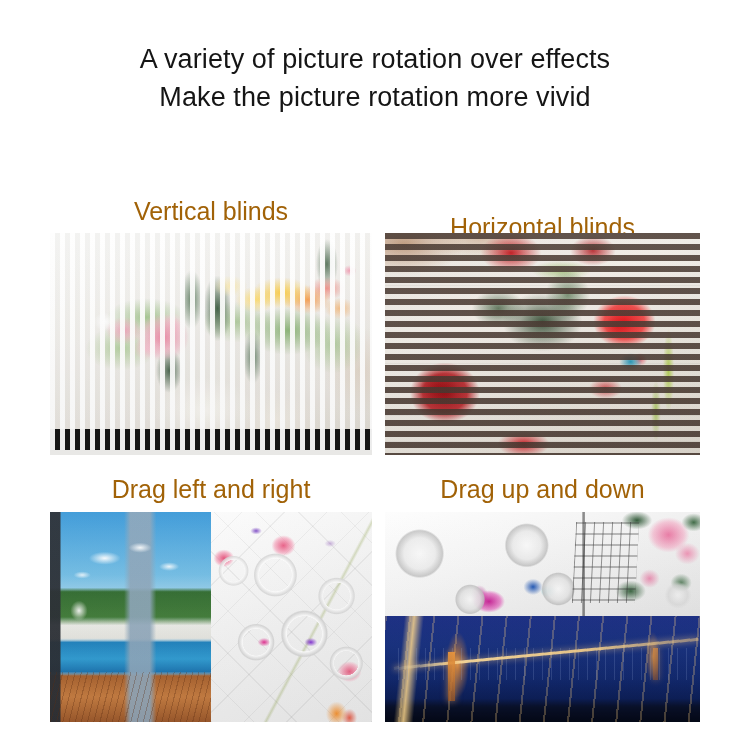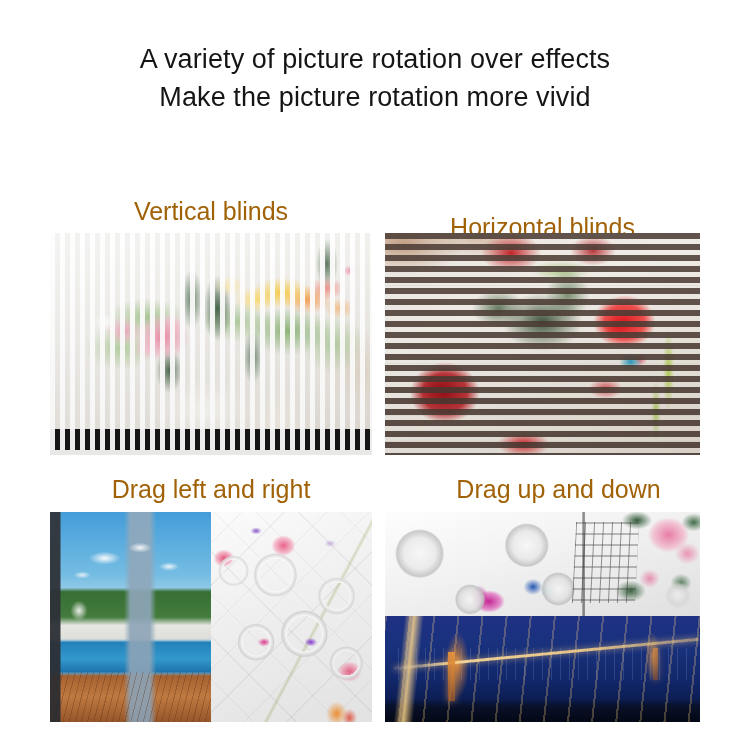--- a/index.html
+++ b/index.html
@@ -39,21 +39,21 @@
     font-size: 25px;
     line-height: 30px;
     font-weight: 400;
     color: #a16207;
     white-space: nowrap;
     text-align: center;
   }
   .cap-tl { left: 50px;  top: 196px; width: 322px; }
   .cap-tr { left: 385px; top: 196px; width: 315px; margin-top: 16px; }
   .cap-bl { left: 50px;  top: 474px; width: 322px; }
-  .cap-br { left: 401px; top: 474px; width: 315px; }
+  .cap-br { left: 385px; top: 474px; width: 315px; }
 
   
   .panel {
     position: absolute;
     overflow: hidden;
     background: #ffffff;
   }
   .p-tl { left: 50px;  top: 233px; width: 322px; height: 222px; }
   .p-tr { left: 385px; top: 233px; width: 315px; height: 222px; }
   .p-bl { left: 50px;  top: 512px; width: 322px; height: 210px; }

